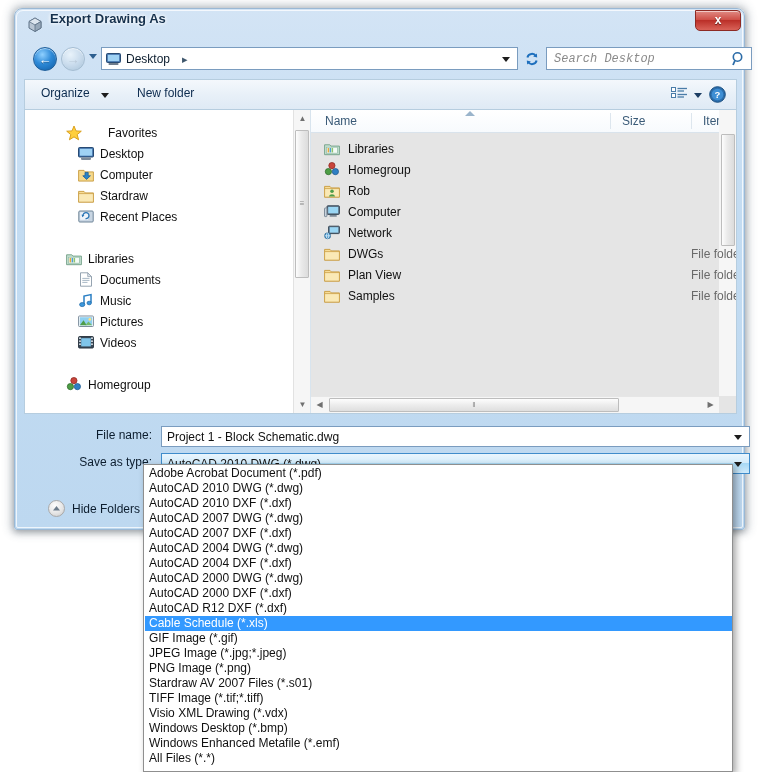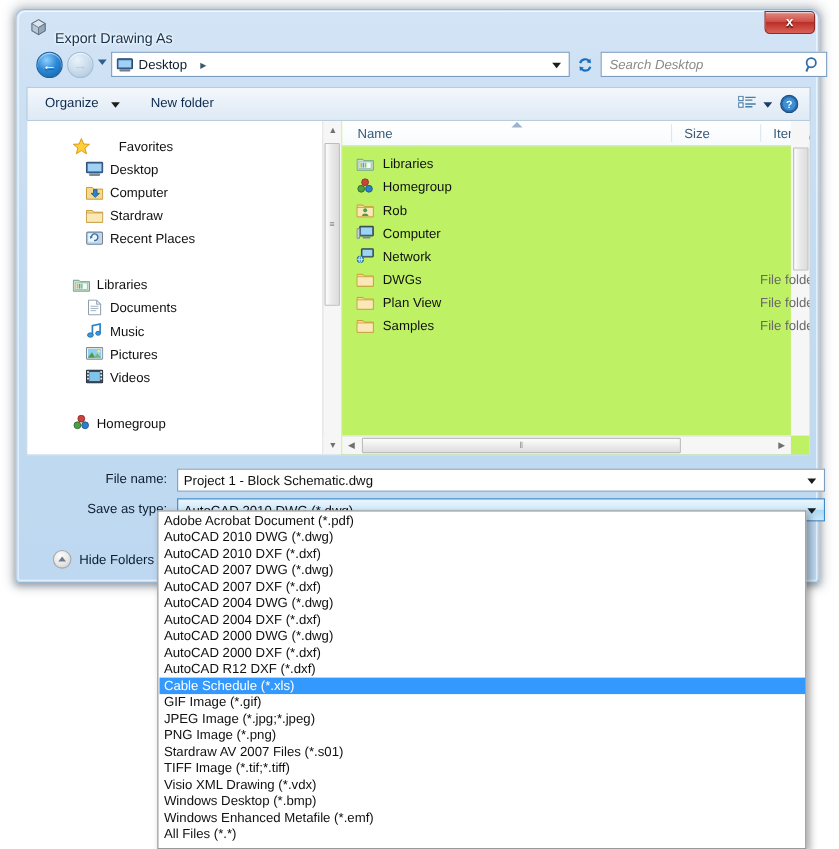--- a/index.html
+++ b/index.html
@@ -29,24 +29,25 @@
   }
 
   
   .titlebar {
     position: absolute; left: 0; top: 0; width: 100%; height: 32px;
   }
   .title-icon {
     position: absolute; left: 11px; top: 7px; width: 18px; height: 18px;
   }
   .title-text {
-    position: absolute; left: 35px; top: 18px;
+    position: absolute; left: 35px; top: 2px;
     font-size: 13px; color: #16314d;
     text-shadow: 0 0 4px #ffffff, 0 0 3px #ffffff;
     white-space: nowrap;
+    font-weight: bold;
   }
   .close-btn {
     position: absolute; right: 3px; top: 1px;
     width: 46px; height: 21px;
     border-radius: 0 4px 5px 5px;
     background: linear-gradient(to bottom, #e08b84 0%, #cf5048 45%, #b92d26 47%, #d96258 100%);
     border: 1px solid #8d2a24;
     box-shadow: inset 0 1px 0 rgba(255,255,255,0.55);
     box-sizing: border-box;
     color: #fff; font-size: 12px; font-weight: bold;
@@ -102,21 +103,21 @@
     position: absolute; right: 7px; top: 9px; width: 0; height: 0;
     border-left: 4px solid transparent; border-right: 4px solid transparent;
     border-top: 5px solid #1c1c1c;
   }
   .refresh-btn {
     position: absolute; left: 505px; top: 6px; width: 23px; height: 23px;
     display: flex; align-items: center; justify-content: center;
   }
   .searchbox {
     position: absolute; left: 531px; top: 6px; width: 206px; height: 23px;
-    background: #ffffff; border: 1px solid #7a9cbf; box-sizing: border-box;
+    background: #ffffff; border: 1px solid #7a9cbf; box-sizing: border-box; font-family: Liberation Mono, monospace;
   }
   .search-ph {
     position: absolute; left: 7px; top: 4px;
     font-size: 12px; color: #8a8a8a; font-style: italic;
   }
   .search-icon { position: absolute; right: 5px; top: 3px; }
 
   
   .toolbar {
     position: absolute; left: 9px; top: 70px; width: 713px; height: 30px;
@@ -175,21 +176,21 @@
     position: absolute; left: 1px; width: 14px;
     background: linear-gradient(to right, #fdfdfd 0%, #eaeaea 45%, #dcdcdc 100%);
     border: 1px solid #bdbdbd; border-radius: 1px; box-sizing: border-box;
     display: flex; align-items: center; justify-content: center;
   }
   .grip { font-size: 8px; color: #8a8a8a; letter-spacing: 0; line-height: 1; }
 
   
   .file-pane {
     position: absolute; left: 286px; top: 0; right: 0; height: 100%;
-    background: #bef264; overflow: hidden;
+    background: #e5e5e5; overflow: hidden;
   }
   .col-head {
     position: absolute; left: 0; top: 0; width: 100%; height: 23px;
     background: linear-gradient(to bottom, #ffffff 0%, #f7fafd 100%);
     border-bottom: 1px solid #d9e3ec; box-sizing: border-box;
   }
   .col-cell {
     position: absolute; top: 4px; font-size: 12px; color: #3a5a77;
     white-space: nowrap;
   }

